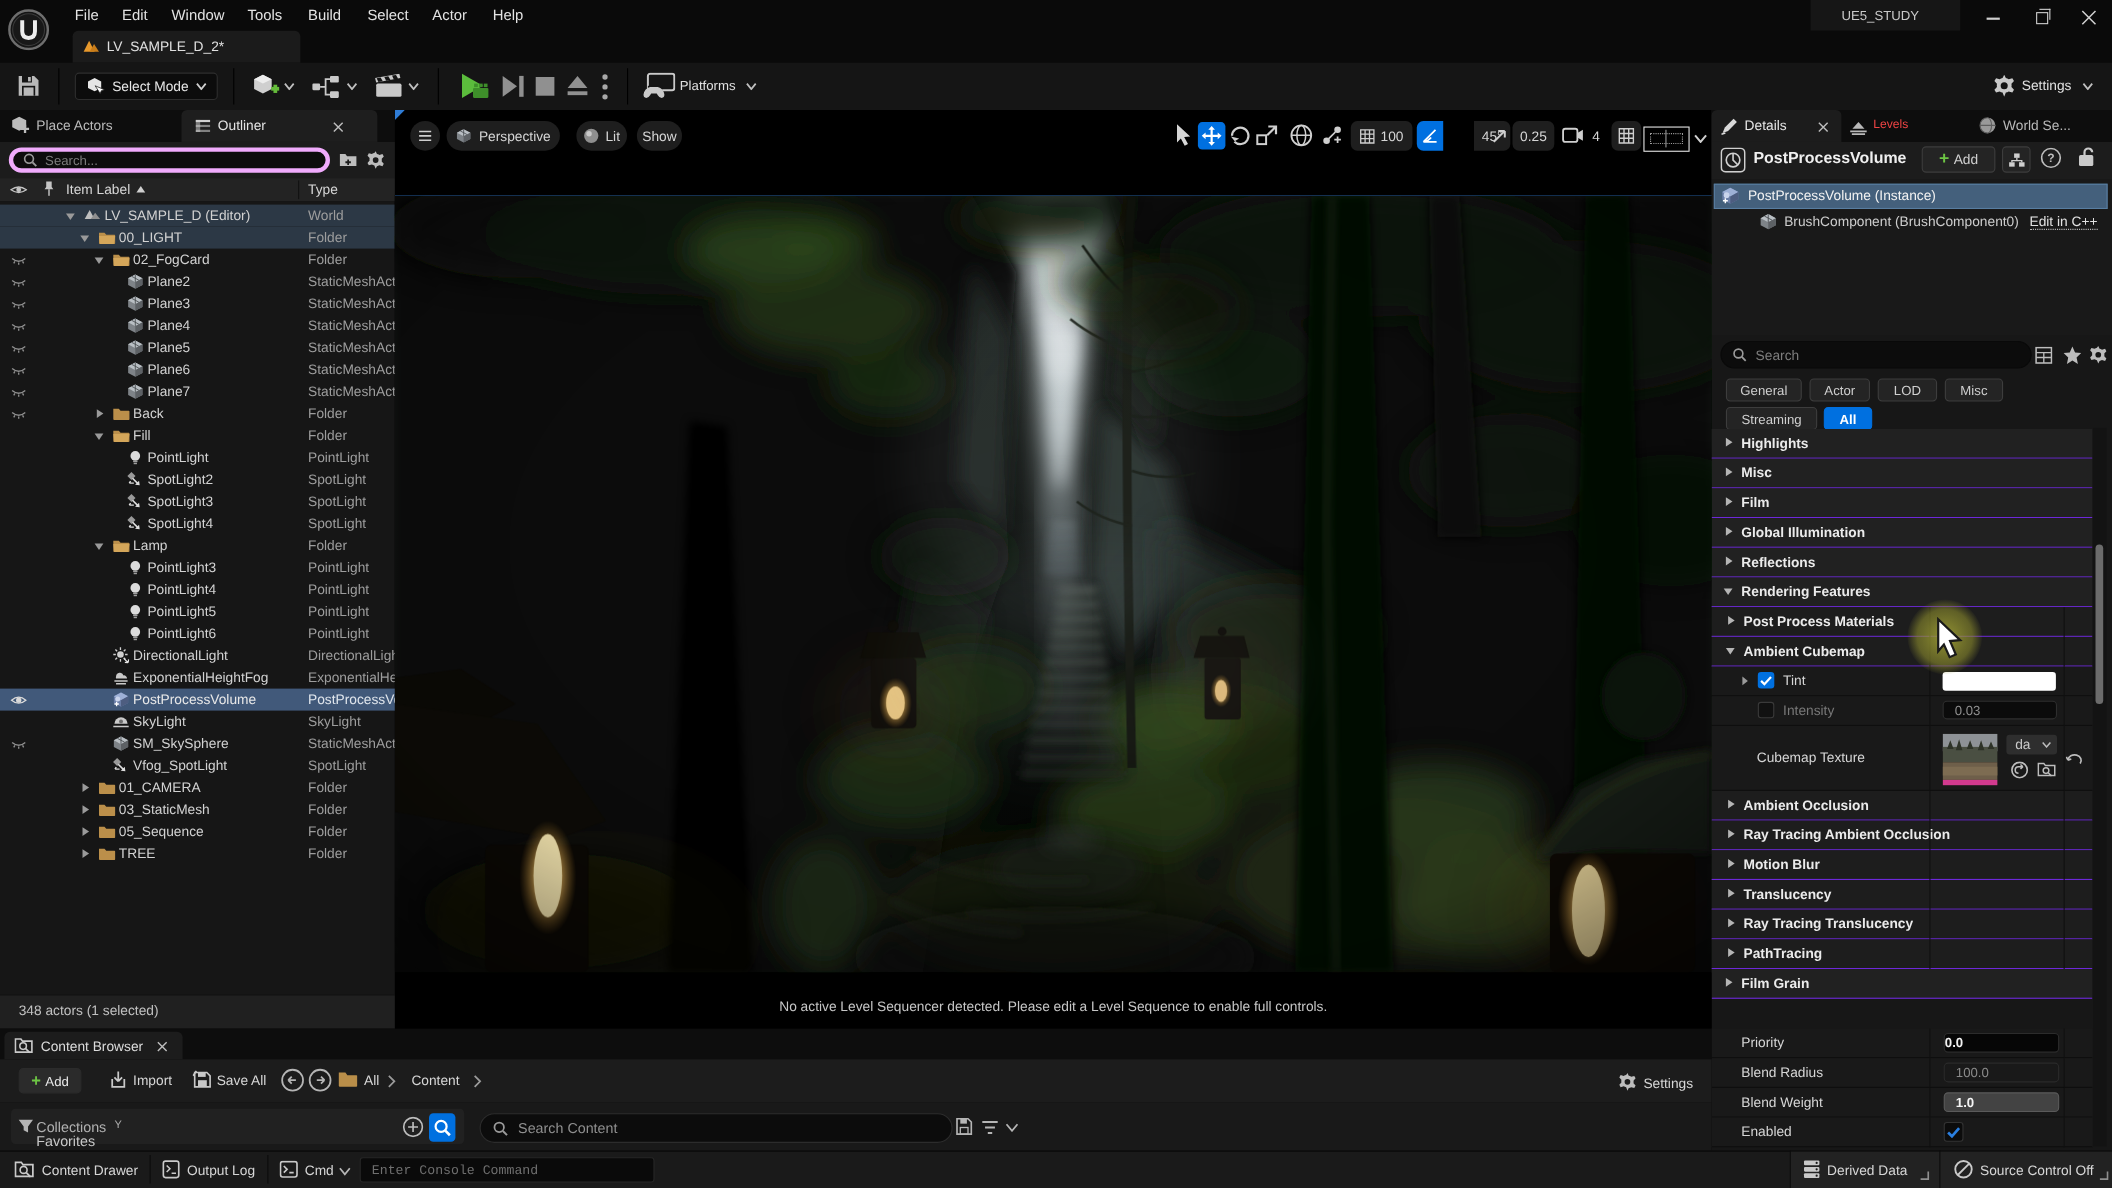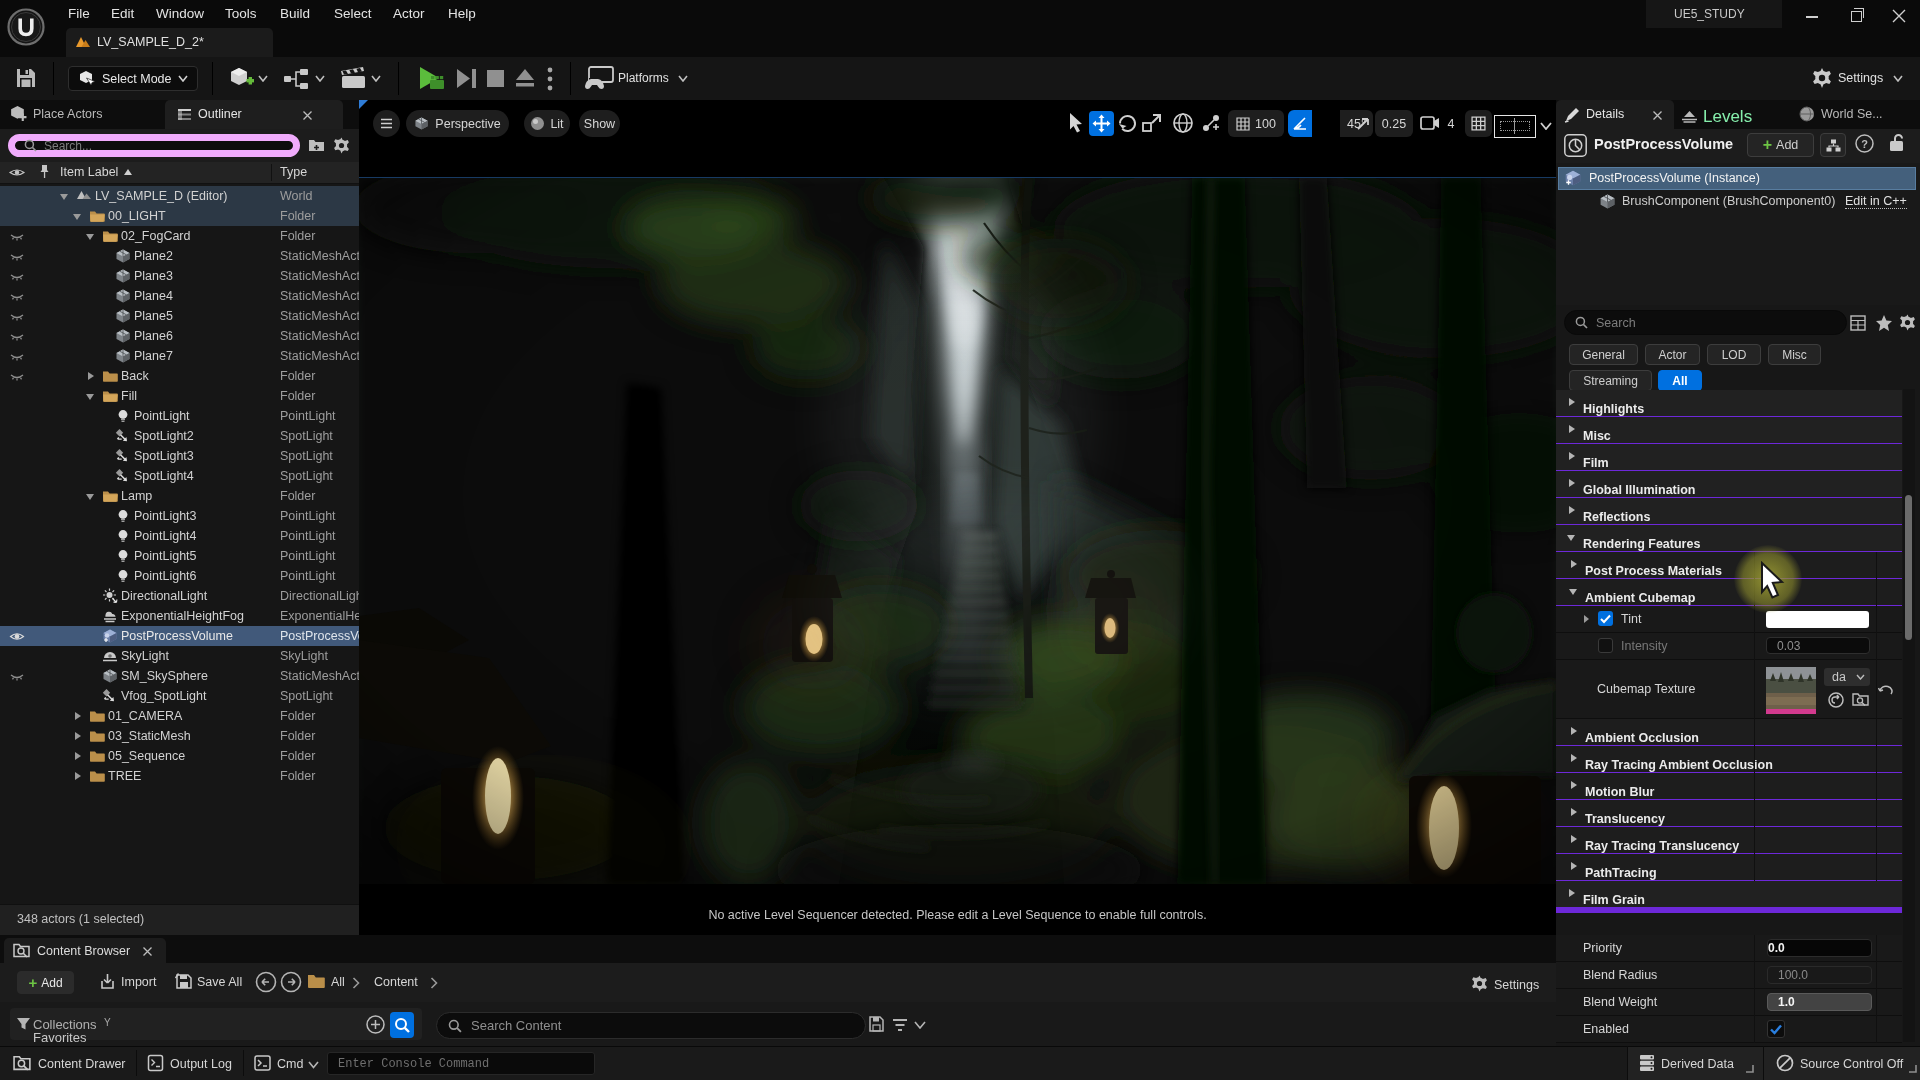--- a/index.html
+++ b/index.html
@@ -4,21 +4,21 @@
 #app{position:relative;width:1920px;height:1080px;background:#0b0b0b;font-family:"Liberation Sans",sans-serif;overflow:hidden;color:#cfcfcf;-webkit-font-smoothing:antialiased;}
 .abs{position:absolute;}
 .flex{display:flex;align-items:center;}
 .menu{font-size:13.5px;color:#e3e3e3;}
 .chip{background:#242424;border:1px solid #3d3d3d;border-radius:4px;color:#cfcfcf;font-size:12px;display:flex;align-items:center;justify-content:center;box-sizing:border-box;}
 .vpill{background:#1e1e1e;border-radius:14px;color:#d6d6d6;font-size:12.5px;display:flex;align-items:center;justify-content:center;}
 .sep{background:#000;width:1px;}
 .orow{position:absolute;left:0;width:359px;height:20px;font-size:12.5px;color:#cfcfcf;}
 .orow .lbl{position:absolute;top:2.5px;white-space:nowrap;}
 .orow .typ{position:absolute;left:280px;top:2.5px;color:#9d9d9d;white-space:nowrap;overflow:hidden;width:79px;}
-.cat{position:absolute;left:1556px;width:346px;background:#212121;border-bottom:6px solid #6d28d9;color:#ebebeb;font-weight:bold;font-size:12.5px;display:flex;align-items:flex-end;}
+.cat{position:absolute;left:1556px;width:346px;background:#212121;border-bottom:1px solid #6d28d9;color:#ebebeb;font-weight:bold;font-size:12.5px;display:flex;align-items:center;}
 .prow{position:absolute;left:1556px;width:346px;background:#191919;border-bottom:1px solid #0e0e0e;font-size:12.5px;color:#c9c9c9;}
 .arrR{width:0;height:0;border-left:6px solid #9a9a9a;border-top:4.5px solid transparent;border-bottom:4.5px solid transparent;display:inline-block;}
 .arrD{width:0;height:0;border-top:6px solid #9a9a9a;border-left:4.5px solid transparent;border-right:4.5px solid transparent;display:inline-block;}
 .input{background:#0b0b0b;border:1px solid #2e2e2e;border-radius:4px;color:#dadada;font-size:12px;box-sizing:border-box;display:flex;align-items:center;}
 </style></head><body>
 <div id="app">
 
 <div class="abs" style="left:0;top:0;width:1920px;height:28px;background:#0a0a0a;"></div>
 <div class="abs" style="left:1646px;top:0;width:136px;height:28px;background:#161616;"></div>
 <div class="abs menu" style="left:1674px;top:7px;font-size:12px;color:#c9c9c9;">UE5_STUDY</div>
@@ -227,21 +227,21 @@
       <rect x="1" y="6.5" width="13" height="2" fill="#808080"></rect>
       <rect x="1" y="11" width="13" height="2" fill="#808080"></rect>
       <rect x="1" y="2" width="4" height="11" fill="#d0d0d0" opacity="0.5"></rect>
     </svg>
 <div class="abs" style="left:198px;top:107px;font-size:12.5px;color:#e4e4e4;">Outliner</div>
 <svg class="abs" style="left:302px;top:110px;" width="11" height="11" viewBox="0 0 11 11">
       <path d="M1.5 1.5 L9.5 9.5 M9.5 1.5 L1.5 9.5" stroke="#bdbdbd" stroke-width="1.3"></path>
     </svg>
 
 <div class="abs" style="left:0;top:129px;width:359px;height:33px;background:#1c1c1c;"></div>
-<div class="abs flex" style="left:8px;top:134px;width:292px;height:23px;background:#0d0d0d;border:7px solid #f0abfc;border-radius:12px;box-sizing:border-box;">
+<div class="abs flex" style="left:8px;top:134px;width:292px;height:23px;background:#0d0d0d;border:4px solid #f0abfc;border-radius:12px;box-sizing:border-box;">
 <svg style="margin-left:9px;" width="13" height="13" viewBox="0 0 13 13">
         <circle cx="5.4" cy="5.4" r="4" fill="none" stroke="#9a9a9a" stroke-width="1.5"></circle>
         <path d="M8.5 8.5 L12 12" stroke="#9a9a9a" stroke-width="1.7"></path>
       </svg>
 <span style="margin-left:7px;font-size:12px;color:#7d7d7d;">Search...</span>
 </div>
 <svg class="abs" style="left:308px;top:137px;" width="17" height="17" viewBox="0 0 17 17">
       <path d="M1 3 h5 l1.5 2 H16 v9 H1 Z" fill="#bdbdbd"></path>
       <path d="M8.5 8 v5 M6 10.5 h5" stroke="#1c1c1c" stroke-width="1.6"></path>
     </svg>
@@ -784,21 +784,21 @@
       <path d="M1 16 L4.5 15" stroke="#d9d9d9" stroke-width="1.4"></path>
     </svg>
 <div class="abs" style="left:1586px;top:107px;font-size:12.5px;color:#e6e6e6;">Details</div>
 <svg class="abs" style="left:1652px;top:110px;" width="11" height="11" viewBox="0 0 11 11">
       <path d="M1.5 1.5 L9.5 9.5 M9.5 1.5 L1.5 9.5" stroke="#bdbdbd" stroke-width="1.3"></path>
     </svg>
 <svg class="abs" style="left:1681px;top:107px;" width="17" height="16" viewBox="0 0 17 16">
       <path d="M3 10 L8.5 4 L14 10 Z" fill="#b9b9b9"></path>
       <path d="M1 12.5 h15 M2.5 15 h12" stroke="#b9b9b9" stroke-width="1.6"></path>
     </svg>
-<div class="abs" style="left:1703px;top:107px;font-size:17px;color:#86efac;">Levels</div>
+<div class="abs" style="left:1703px;top:107px;font-size:11px;color:#ef4444;">Levels</div>
 <svg class="abs" style="left:1799px;top:106px;" width="16" height="16" viewBox="0 0 16 16">
       <circle cx="8" cy="8" r="7" fill="#9a9a9a"></circle>
       <path d="M8 1 a7 7 0 0 0 0 14 a3.5 7 0 0 0 0 -14 M1 8 h14" stroke="#5f5f5f" stroke-width="1" fill="none"></path>
     </svg>
 <div class="abs" style="left:1821px;top:107px;font-size:12.5px;color:#b9b9b9;">World Se...</div>
 <div class="abs" style="left:1556px;top:129px;width:364px;height:34px;background:#1c1c1c;"></div>
 <svg class="abs" style="left:1564px;top:134px;" width="23" height="23" viewBox="0 0 23 23">
       <rect x="0.8" y="0.8" width="21.4" height="21.4" rx="4" fill="none" stroke="#cfcfcf" stroke-width="1.5"></rect>
       <circle cx="11.5" cy="11.5" r="6.2" fill="none" stroke="#cfcfcf" stroke-width="1.5"></circle>
       <path d="M11.5 5.3 L11.5 11.5 L16 16" stroke="#cfcfcf" stroke-width="1.5" fill="none"></path>

